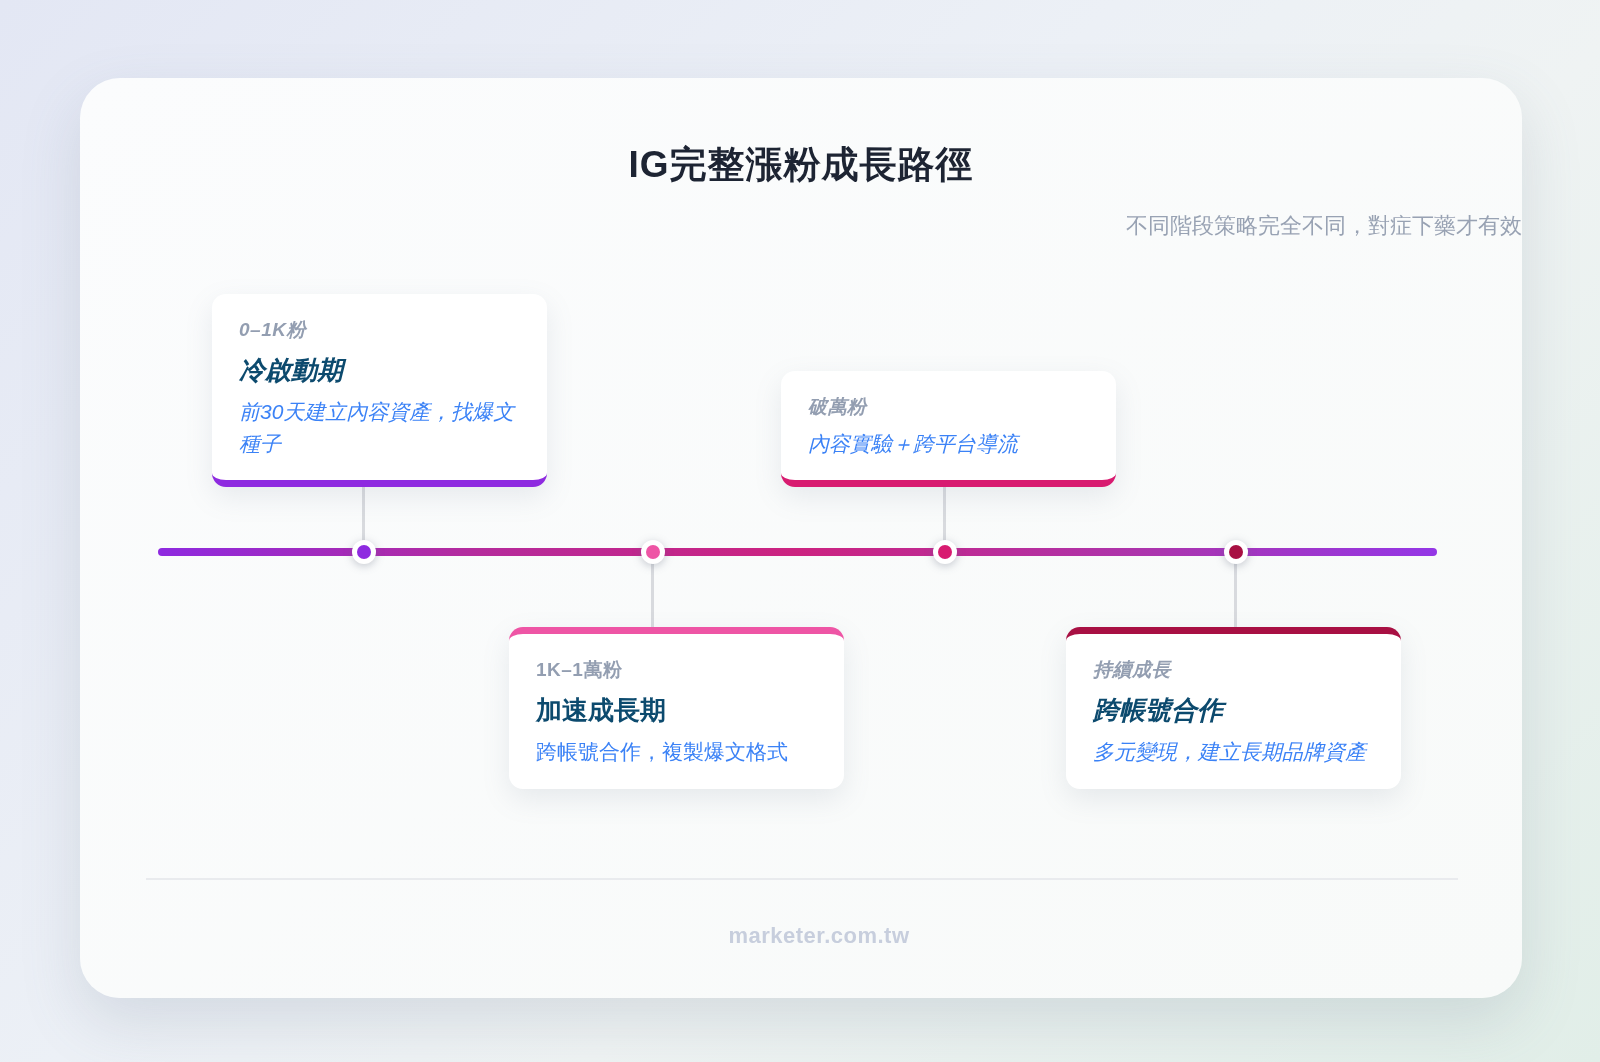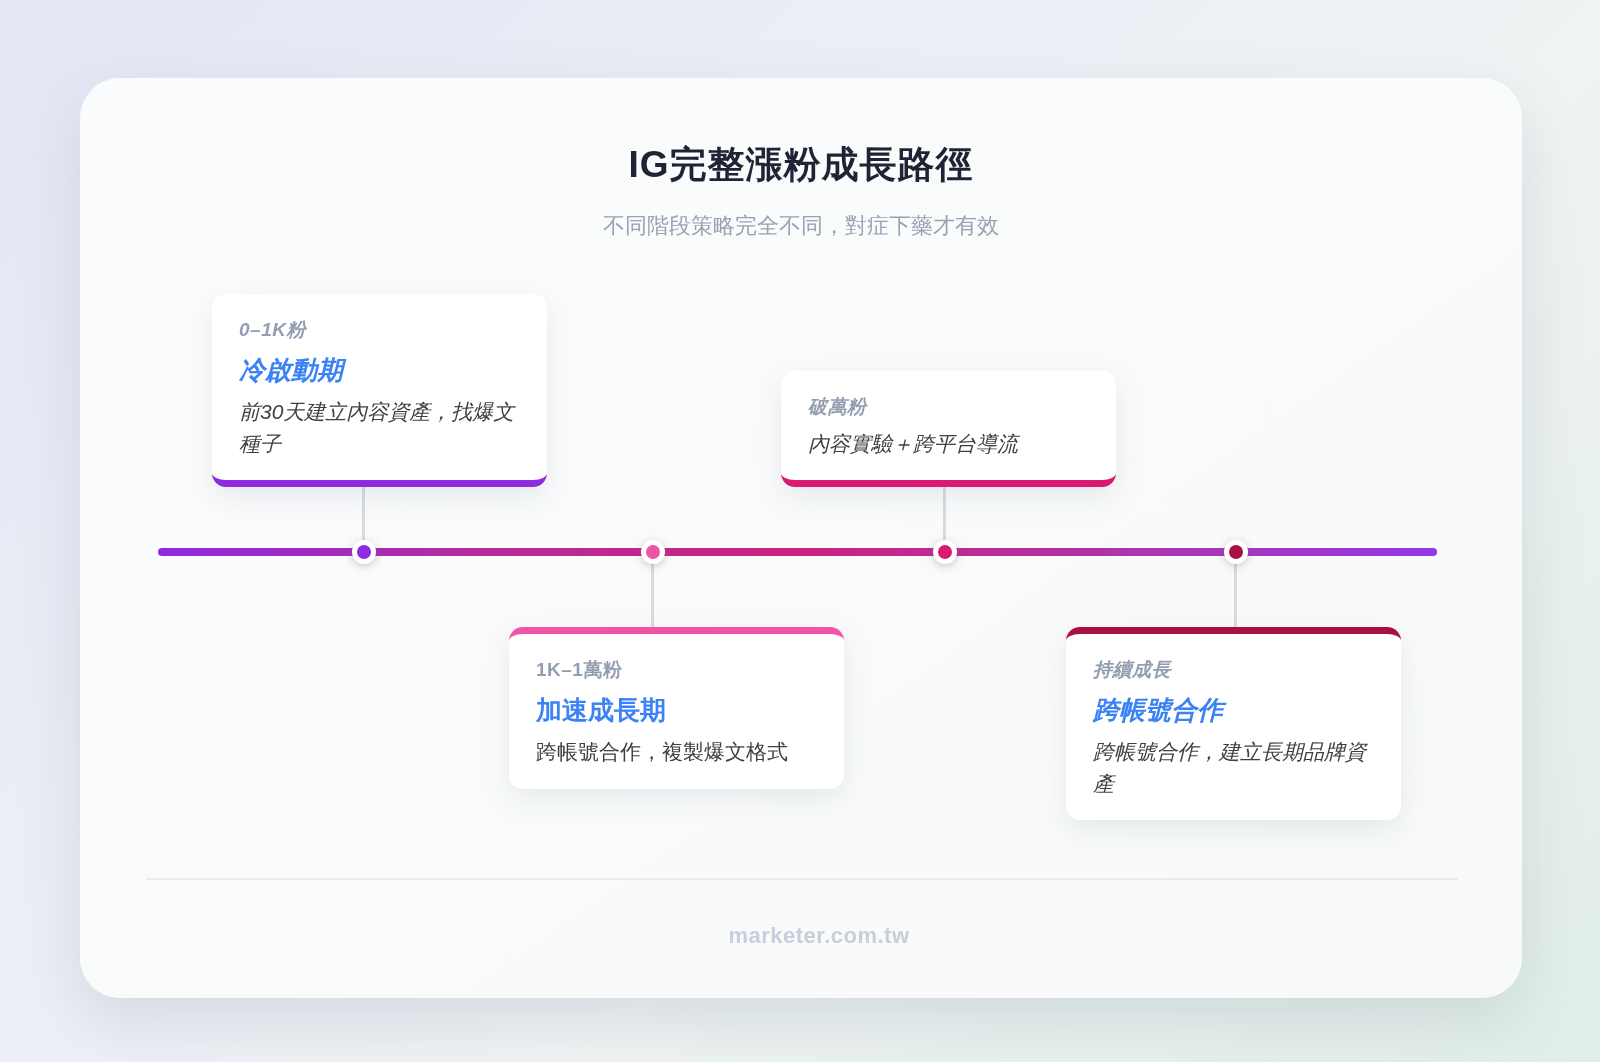--- a/index.html
+++ b/index.html
@@ -15,21 +15,21 @@
     border-radius:40px;
     box-shadow: 0 24px 60px rgba(100,115,140,0.18);
   }
   .page-title {
     position:absolute; top:62px; left:0; right:0;
     text-align:center; font-size:37px; font-weight:bold;
     color:#1d2433; letter-spacing:1px;
   }
   .page-subtitle {
     position:absolute; top:133px; left:0; right:0;
-    text-align:center; font-size:22px; color:#98a2b3;
+    text-align:right; font-size:22px; color:#98a2b3;
   }
   .tl-line {
     position:absolute; left:78px; top:470px; width:1279px; height:8px;
     border-radius:4px; z-index:2;
     background: linear-gradient(90deg, #8e2ae0 0%, #b52b9c 25%, #cc2380 50%, #ab35ae 78%, #9437e6 100%);
   }
   .connector {
     position:absolute; width:3px; background:#d8dade; z-index:1;
   }
   .conn-1 { left:282px; top:406px; height:64px; }
@@ -48,22 +48,22 @@
     position:absolute; width:335px; box-sizing:border-box;
     background:#ffffff; border-radius:14px;
     padding:23px 27px 21px 27px;
     box-shadow: 0 10px 28px rgba(110,125,150,0.14);
     z-index:4;
   }
   .stage-card.above { bottom:511px; border-bottom:7px solid #000;font-style:italic; }
   .stage-card.below { top:549px; border-top:7px solid #000; }
   .card-1 { left:132px; } .card-2 { left:429px; } .card-3 { left:701px; } .card-4 { left:986px; }
   .stage-range { font-size:19px; font-weight:600; color:#939eb1; letter-spacing:0.5px; }
-  .stage-title { font-size:26px; font-weight:bold; color:#3b82f6; margin-top:10px; }
-  .stage-desc { font-size:21px; color:#404040; margin-top:8px; line-height:1.5; }
+  .stage-title { font-size:26px; font-weight:bold; color:#0c4a6e; margin-top:10px; }
+  .stage-desc { font-size:21px; color:#3b82f6; margin-top:8px; line-height:1.5; }
   .footer-divider {
     position:absolute; left:66px; top:800px; width:1312px; height:2px;
     background:#e9ebee;
   }
   .footer-watermark {
     position:absolute; left:0; right:0; top:845px;
     text-align:center; font-size:22px; font-weight:bold;
     color:#c7cedd; letter-spacing:0.5px;padding-left:36px;
   }
 </style>
@@ -108,19 +108,19 @@
   </div>
 
   <div class="stage-card above card-3" style="border-bottom-color: rgb(216, 27, 112);">
     <div class="stage-range">破萬粉</div>
     <div class="stage-desc">內容實驗＋跨平台導流</div>
   </div>
 
   <div class="stage-card below card-4" style="border-top-color: rgb(168, 16, 67); font-style: italic;">
     <div class="stage-range">持續成長</div>
     <div class="stage-title">跨帳號合作</div>
-    <div class="stage-desc">跨帳號合作，建立長期品牌資產</div>
+    <div class="stage-desc">多元變現，建立長期品牌資產</div>
   </div>
 
   <div class="footer-divider"></div>
   <div class="footer-watermark">marketer.com.tw</div>
 
 </div>
 
 </body></html>

